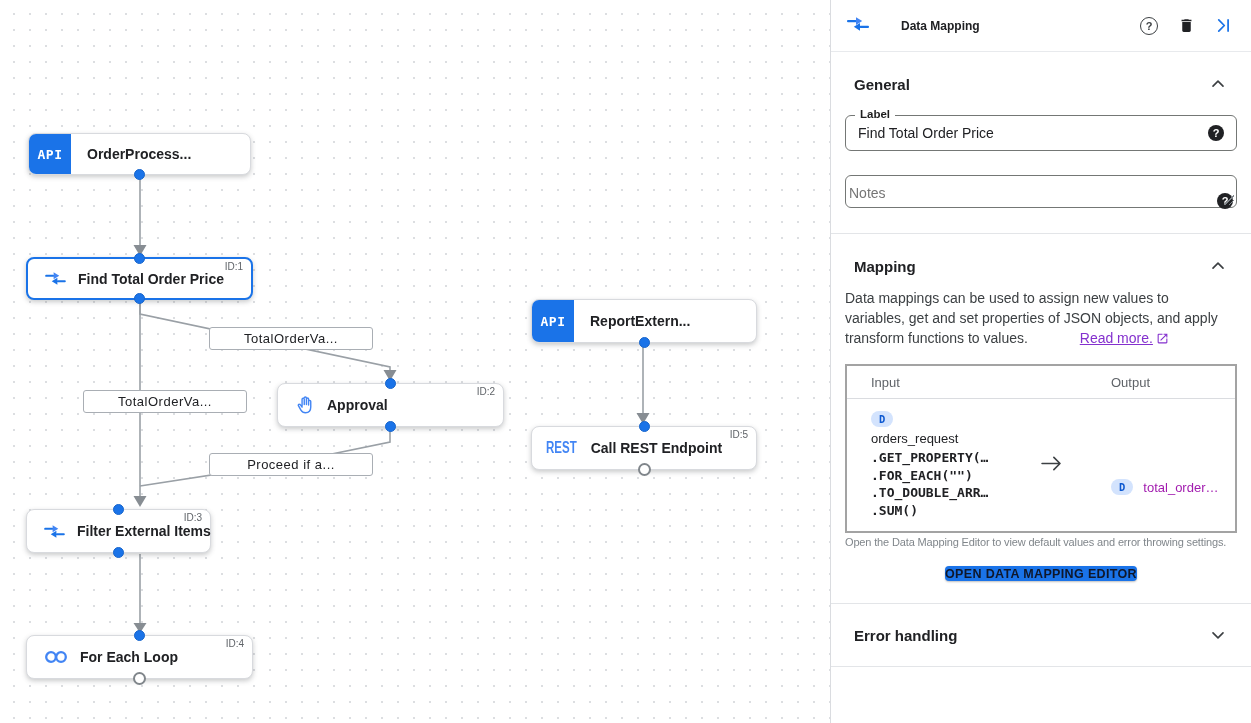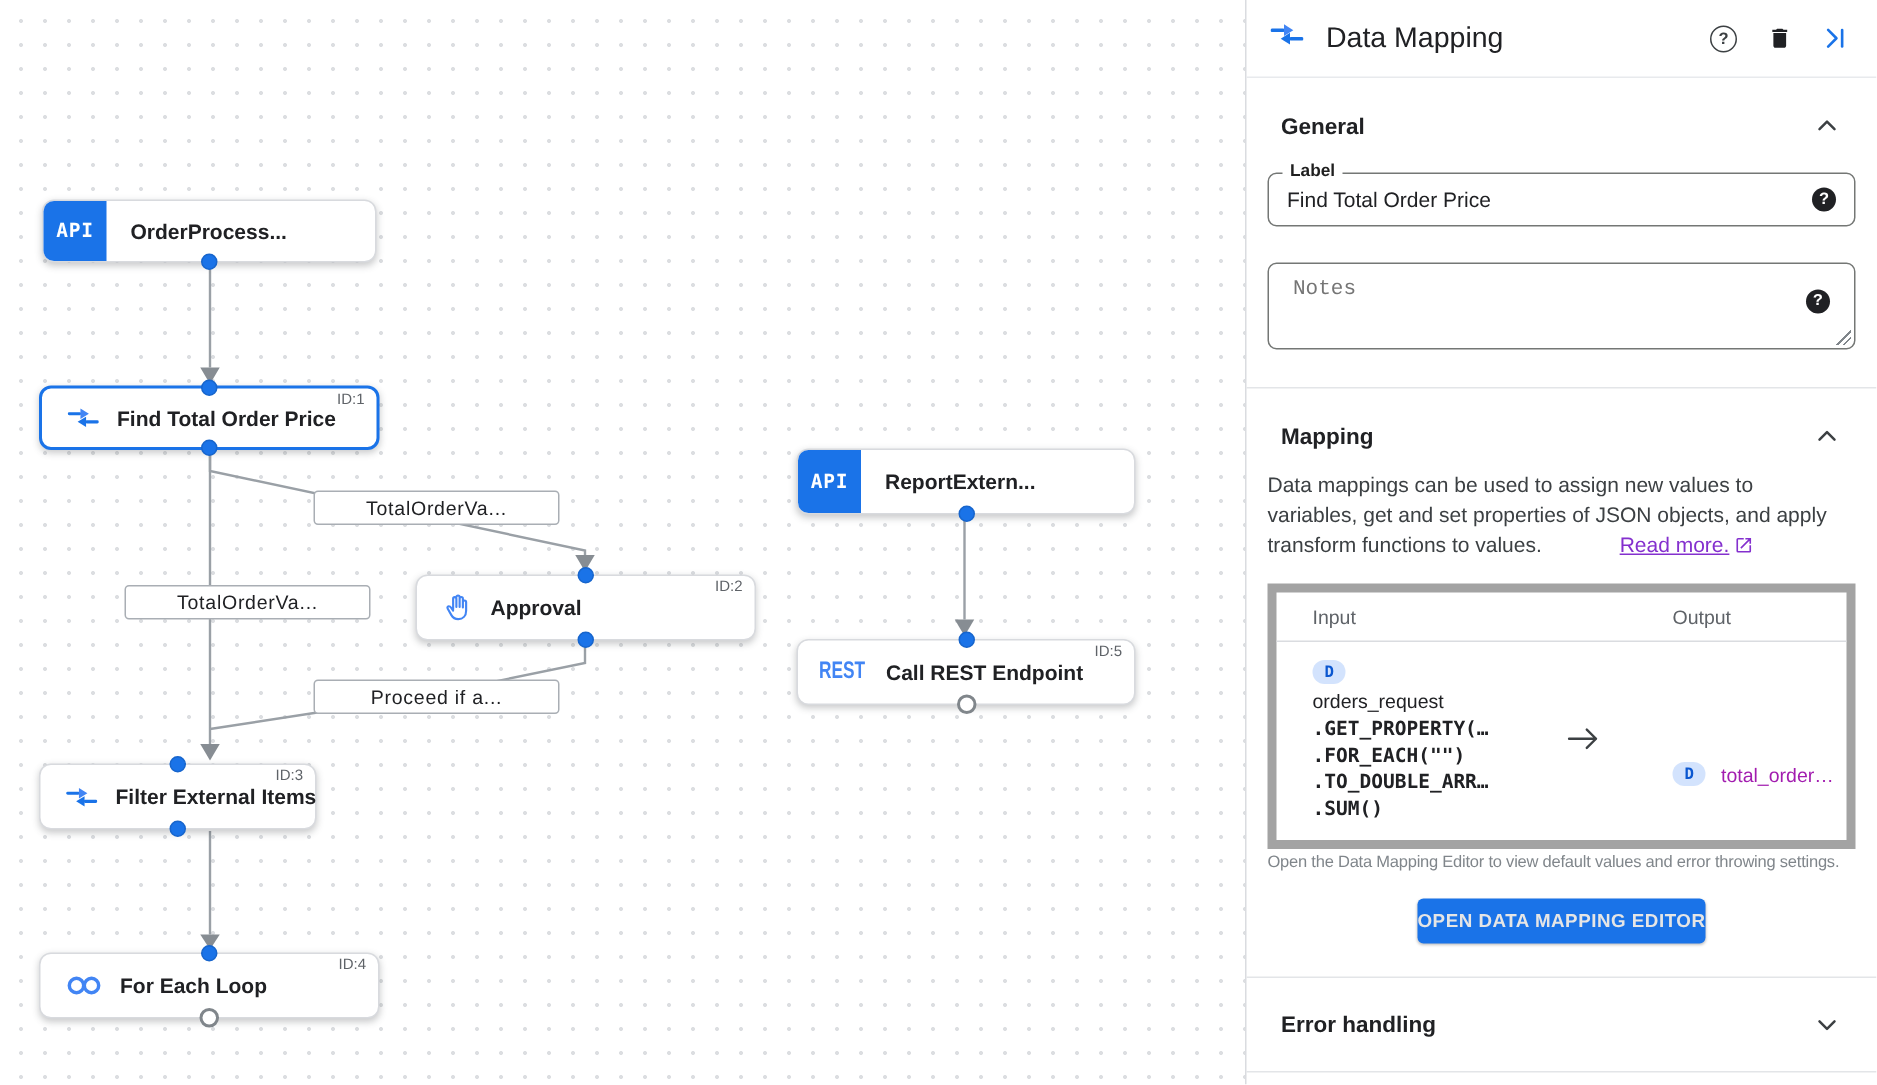--- a/index.html
+++ b/index.html
@@ -35,71 +35,71 @@
 
   .dot { position:absolute; left:50%; width:11px; height:11px; margin-left:-5.5px;
     background:#1a73e8; border:1px solid #1765cc; border-radius:50%; z-index:4; }
   .dot.top { top:-6px; }  .dot.bottom { bottom:-6px; }
   .dot.open { width:13px; height:13px; margin-left:-6.5px; background:#fff; border:2px solid #80868b; bottom:-7px; }
 
   
   .panel { position:absolute; left:830px; top:0; width:421px; height:723px; background:#fff;
     border-left:1px solid #dadce0; }
   .panel-header { height:52px; display:flex; align-items:center; padding:0 16px; border-bottom:1px solid #e8eaed; }
-  .panel-title { font-size:19px; font-weight:400; margin-left:15px; flex:1; }
+  .panel-title { font-size:12px; font-weight:700; margin-left:32px; flex:1; }
   .header-actions { display:flex; align-items:center; gap:13px; }
   .icon-btn { background:none; border:none; cursor:pointer; display:flex; align-items:center; justify-content:center; width:24px; height:24px; }
 
   .help-outline { width:18px; height:18px; border:1.6px solid #3c4043; border-radius:50%;
     display:flex; align-items:center; justify-content:center; font-size:11px; font-weight:700; color:#3c4043; }
   .help-filled { width:16px; height:16px; background:#202124; border-radius:50%; color:#fff;
     display:flex; align-items:center; justify-content:center; font-size:11px; font-weight:700; flex:none; }
 
   .sec { padding:0 14px; }
   .sec-head { display:flex; justify-content:space-between; align-items:center; margin:22px 9px 0 9px; }
   .sec-head h2 { font-size:15px; font-weight:700; color:#202124; }
 
   .field { position:relative; margin:4px 0 0 0; border:1px solid #747775; border-radius:6px;
     display:flex; align-items:center;justify-content:flex-end; }
   .field.label-f { height:36px; padding:0 12px; margin-top:21px; }
   .float-label { position:absolute; top:-8px; left:9px; background:#fff; padding:0 5px;
     font-size:11.5px; font-weight:700; color:#1f1f1f; }
   .field-value { font-size:14px; color:#202124; flex:1; }
-  .field.notes-f { height:58px; margin-top:24px; align-items:flex-start; padding:9px 16px;font-family:Liberation Mono, monospace; }
+  .field.notes-f { height:33px; margin-top:24px; align-items:flex-start; padding:9px 3px; }
   .placeholder { font-size:14px; color:#757575; flex:1; }
   .notes-f .help-filled { margin-top:8px; }
   .resize-grip { position:absolute; right:2px; bottom:2px; width:10px; height:10px;
     background:linear-gradient(135deg,transparent 0 50%,#80868b 50% 58%,transparent 58% 72%,#80868b 72% 80%,transparent 80%); }
 
   .divider { border:none; border-top:1px solid #e3e5e8; margin:25px 0 0 0; }
 
   .desc { margin:12px 9px 0 0; font-size:14px; line-height:20px; color:#3c4043; }
   .readmore { color:#8430ce; text-decoration:underline; cursor:pointer;padding-left:48px; }
   .ext-ic { vertical-align:-2px; margin-left:3px; }
 
-  .map-table { margin-top:16px; border:6px solid #a3a3a3; }
+  .map-table { margin-top:16px; border:2px solid #a3a3a3; }
   .mt-grid { display:grid; grid-template-columns:176px 56px 1fr; }
   .mt-head { border-bottom:1px solid #dadce0; padding:9px 0 8px 0; color:#5f6368; font-size:13px; }
   .mt-head .in-h { padding-left:24px; }
   .mt-head .out-h { grid-column:3; padding-left:32px; }
   .mt-body { padding:10px 0 12px 0; }
   .in-cell { padding-left:24px; }
   .dbadge { display:inline-block; background:#d3e3fd; color:#0b57d0; border-radius:9px;
     padding:2px 8px 2px 8px; font-family:"DejaVu Sans Mono",monospace; font-size:10.5px; font-weight:700; }
   .var-name { font-size:13px; color:#202124; margin:4px 0 3px 0; }
   .fn-line { font-family:"DejaVu Sans Mono",monospace; font-weight:700; font-size:13px;
     line-height:17.5px; color:#202124; white-space:nowrap; }
   .arrow-cell { display:flex; justify-content:center; align-items:flex-start; padding-top:46px; }
   .out-cell { display:flex; align-items:center; gap:10px; padding:46px 0 0 32px; }
   .out-var { font-size:13px; color:#a21caf;text-align:right; }
 
   .hint { margin-top:3px; font-size:11px; letter-spacing:-.15px; color:#80868b; white-space:nowrap; overflow:hidden; }
 
-  .primary-btn { display:block; margin:18px auto 0 auto; height:30px; padding:0 0;
-    background:#1a73e8; color:#e5e5e5; border:none; border-radius:4px; font-family:inherit;
+  .primary-btn { display:block; margin:18px auto 0 auto; height:15px; padding:0 0;
+    background:#1a73e8; color:#0f172a; border:none; border-radius:4px; font-family:inherit;
     font-size:12.5px; font-weight:700; letter-spacing:.35px; cursor:pointer;
     box-shadow:0 1px 2px rgba(0,0,0,.25); }
   .divider.after-map { margin-top:22px; }
   .error-row { display:flex; justify-content:space-between; align-items:center; padding:21px 23px 21px 23px; }
   .error-row h2 { font-size:15px; font-weight:700; }
 </style>
 </head>
 <body>
 
 <div class="app">

